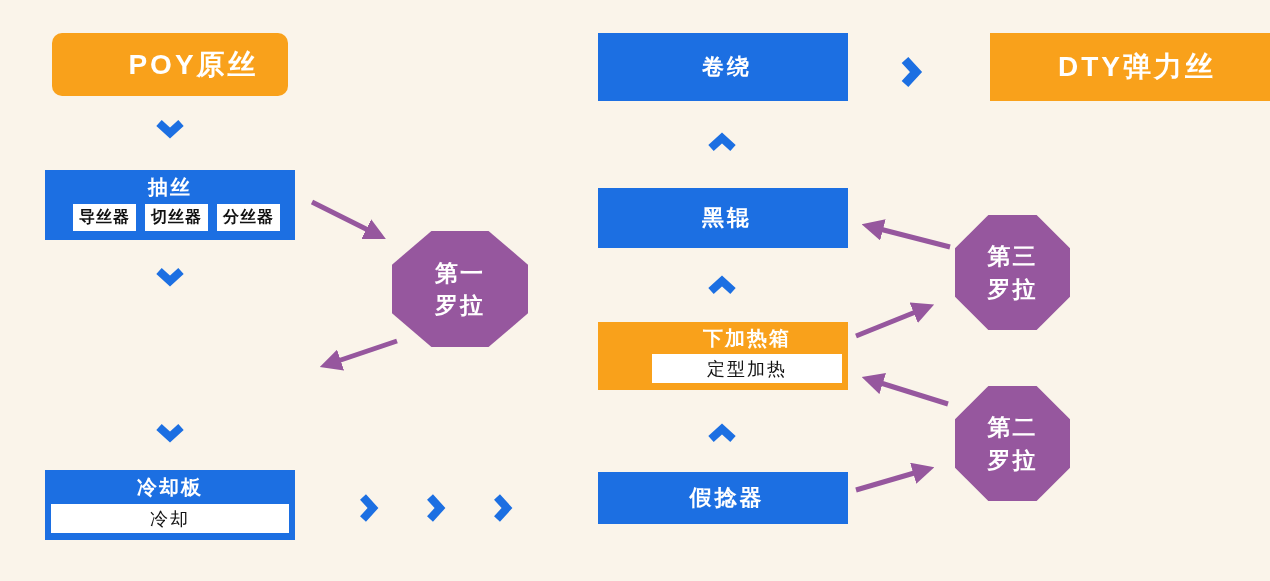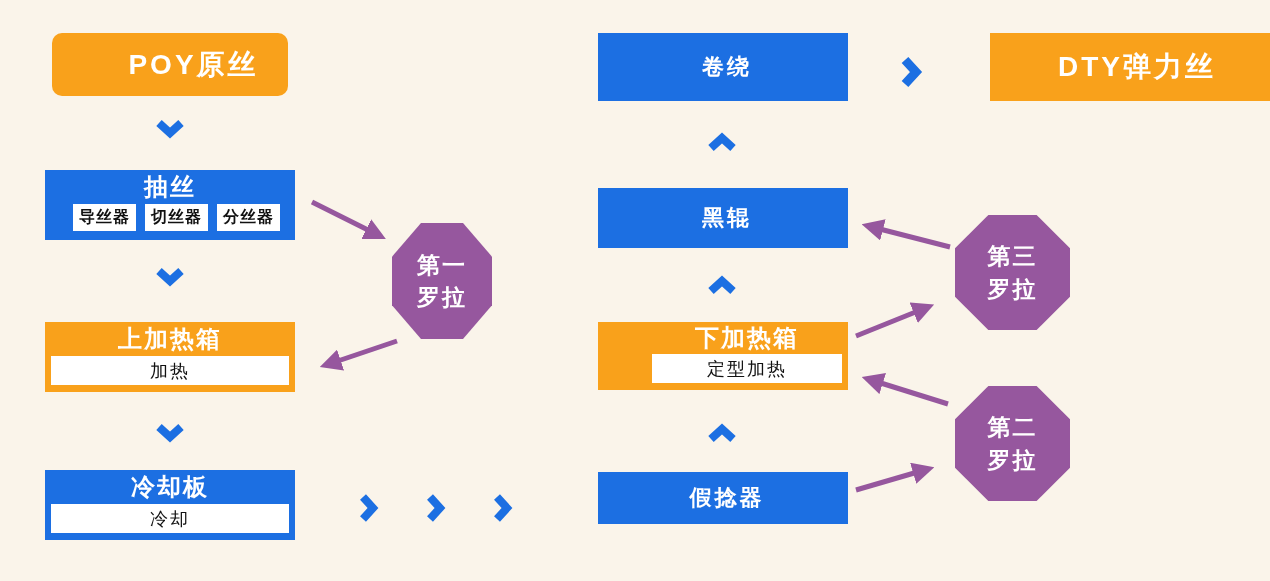--- a/index.html
+++ b/index.html
@@ -21,21 +21,21 @@
   .big-label{
     flex:1; display:flex; align-items:center; justify-content:center;
     color:#fff; font-weight:bold; font-size:28px; letter-spacing:3px;
   }
   .single{ align-items:center; justify-content:center;padding-left:8px; }
   .mid-label{
     color:#fff; font-weight:bold; font-size:22px; letter-spacing:3px;
   }
   .node-title{
     flex:1; display:flex; align-items:center; justify-content:center;
-    color:#fff; font-weight:bold; font-size:24px; letter-spacing:2px;border-radius:10px;
+    color:#fff; font-weight:bold; font-size:20px; letter-spacing:2px;border-radius:10px;
   }
   .inner-strip{
     height:29px; margin:0 6px 7px 6px; background:#fff;
     color:#111; font-size:18px; letter-spacing:2px;
     display:flex; align-items:center; justify-content:center;
   }
   .parts-row{
     display:flex; justify-content:center; gap:9px; padding:0 8px 9px 21px;
   }
   .part{
@@ -76,45 +76,41 @@
       <span class="part">导丝器</span>
       <span class="part">切丝器</span>
       <span class="part">分丝器</span>
     </div>
   </div>
 
   <svg class="chev" style="left:155px;top:267px" width="30" height="22" viewBox="0 0 30 22">
     <polyline points="4,4 15,14 26,4" fill="none" stroke="#1C6FE2" stroke-width="8"></polyline>
   </svg>
 
-  <div class="node orange" style="left:45px;top:322px;width:250px;height:70px;">
-    <div class="node-title">上加热箱</div>
-    <div class="inner-strip">加热</div>
-  </div>
 
   <svg class="chev" style="left:155px;top:423px" width="30" height="22" viewBox="0 0 30 22">
     <polyline points="4,4 15,14 26,4" fill="none" stroke="#1C6FE2" stroke-width="8"></polyline>
   </svg>
 
   <div class="node blue" style="left:45px;top:470px;width:250px;height:70px;">
     <div class="node-title">冷却板</div>
     <div class="inner-strip">冷却</div>
   </div>
 
   <svg class="chev" style="left:359px;top:493px" width="22" height="30" viewBox="0 0 22 30">
     <polyline points="4,4 14,15 4,26" fill="none" stroke="#1C6FE2" stroke-width="8"></polyline>
   </svg>
   <svg class="chev" style="left:426px;top:493px" width="22" height="30" viewBox="0 0 22 30">
     <polyline points="4,4 14,15 4,26" fill="none" stroke="#1C6FE2" stroke-width="8"></polyline>
   </svg>
   <svg class="chev" style="left:493px;top:493px" width="22" height="30" viewBox="0 0 22 30">
     <polyline points="4,4 14,15 4,26" fill="none" stroke="#1C6FE2" stroke-width="8"></polyline>
   </svg>
 
-  <div class="octagon" style="left:392px;top:223px;width:100px;height:116px;">
+  <div class="octagon" style="left:392px;top:231px;width:136px;height:116px;">
     <div class="oct-label">
       <div>第一</div>
       <div>罗拉</div>
     </div>
   </div>
 
   <div class="node blue single" style="left:598px;top:33px;width:250px;height:68px;">
     <span class="mid-label">卷绕</span>
   </div>
 

